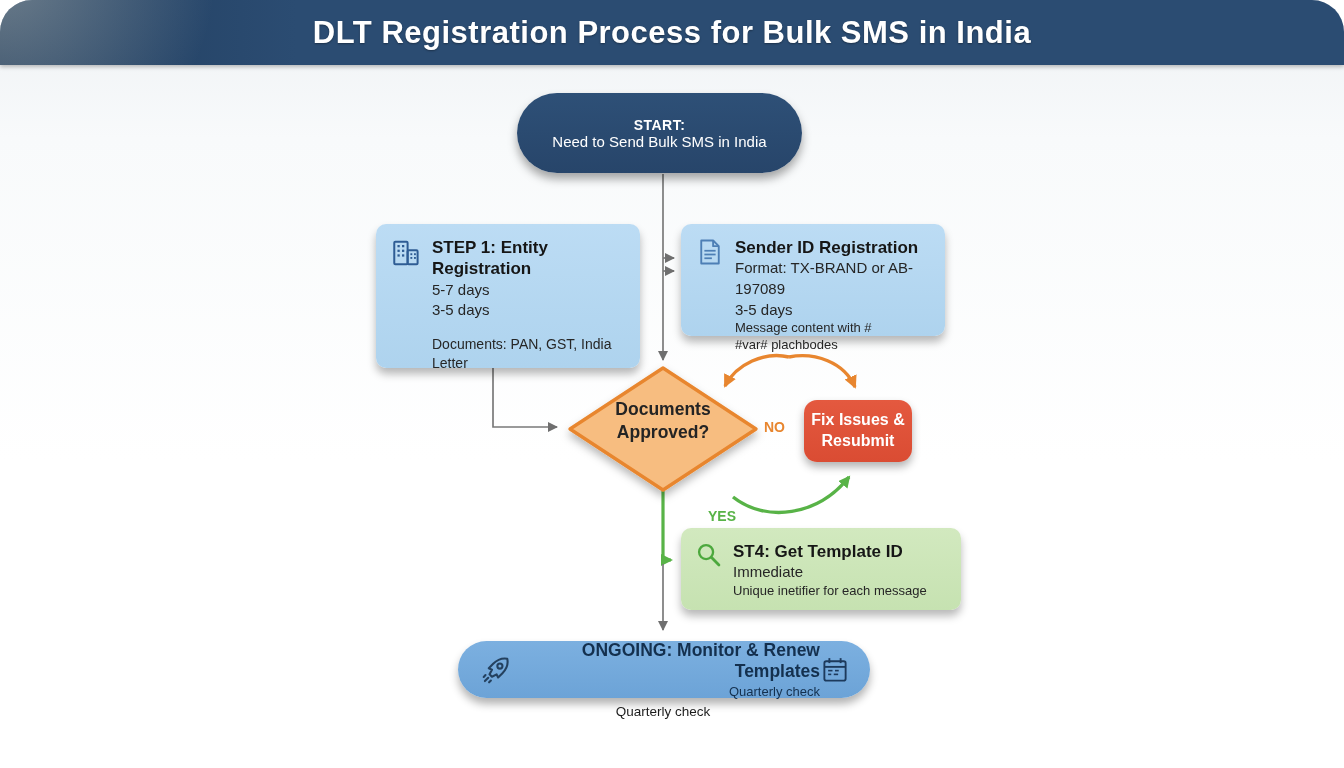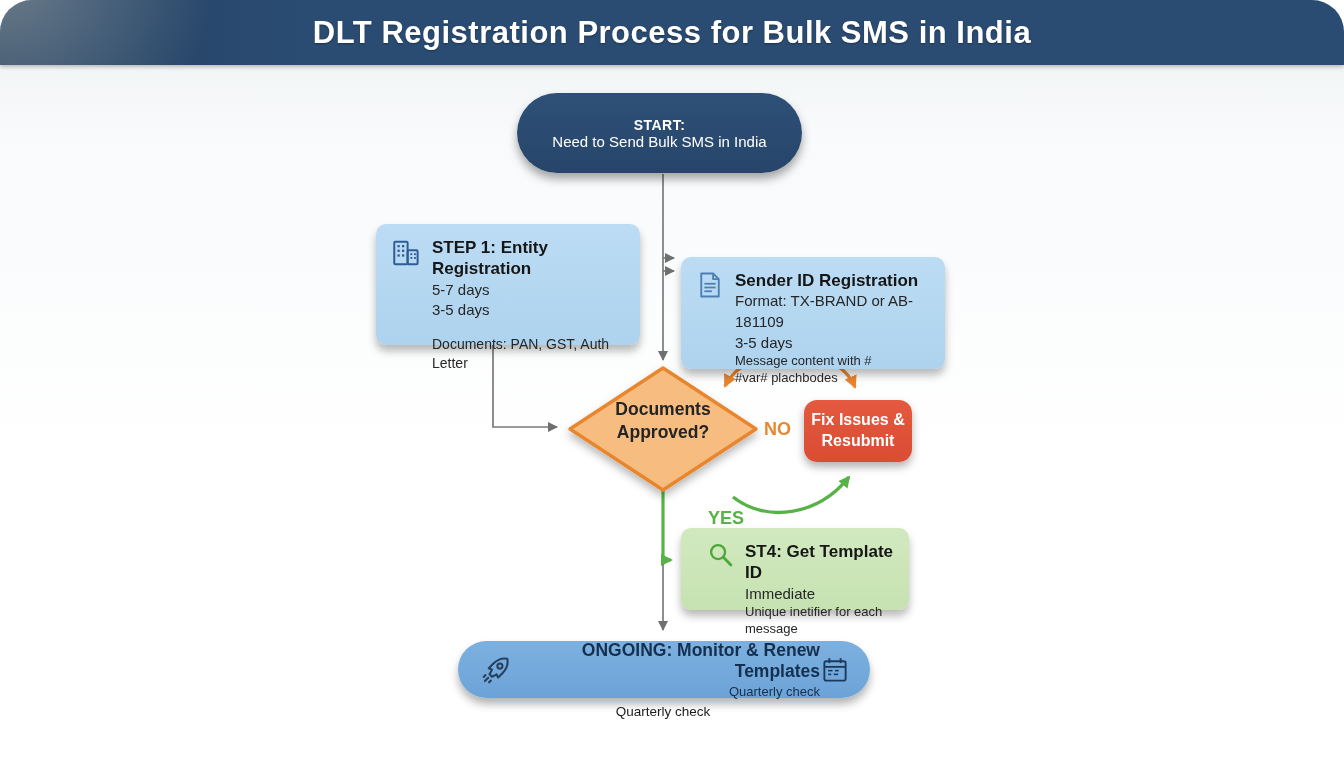--- a/index.html
+++ b/index.html
@@ -31,27 +31,27 @@
     display:flex;flex-direction:column;align-items:center;justify-content:center;
     color:#fff;text-align:center;
   }
   .pill-start .t1{font-size:14px;font-weight:bold;letter-spacing:.5px;}
   .pill-start .t2{font-size:15px;}
   .bluebox{
     background:linear-gradient(180deg,#bcdcf4,#aed3ee);
     border-radius:10px;box-shadow:0 6px 9px rgba(0,0,0,.28);
     padding:13px 14px 10px 14px;display:flex;align-items:flex-start;gap:10px;
   }
-  .box-step1{left:376px;top:224px;width:264px;height:121px;}
-  .box-sender{left:681px;top:224px;width:264px;height:112px;margin-top:33px;}
+  .box-step1{left:376px;top:224px;width:264px;height:144px;}
+  .box-sender{left:681px;top:224px;width:264px;height:112px;}
   .greenbox{
-    left:681px;top:528px;width:228px;height:82px;
+    left:681px;top:528px;width:280px;height:82px;
     background:linear-gradient(180deg,#d2e9bf,#c6e2b1);
     border-radius:10px;box-shadow:0 6px 9px rgba(0,0,0,.28);
-    padding:13px 14px 10px 26px;display:flex;align-items:flex-start;gap:10px;
+    padding:13px 14px 10px 14px;display:flex;align-items:flex-start;gap:10px;
   }
   .box-body{display:flex;flex-direction:column;min-width:0;}
   .box-title{font-size:17px;font-weight:bold;color:#161616;line-height:1.25;}
   .box-line{font-size:15px;color:#262626;line-height:1.38;}
   .box-line.sm{font-size:13px;line-height:1.3;}
   .box-line.gap{margin-top:14px;font-size:14px;}
   .redbox{
     left:804px;top:400px;width:108px;height:62px;border-radius:13px;
     background:linear-gradient(180deg,#e4593f,#da4c33);
     box-shadow:0 5px 8px rgba(0,0,0,.3);
@@ -65,21 +65,21 @@
     display:flex;align-items:center;justify-content:space-between;
     padding:0 20px;box-sizing:border-box;
   }
   .pill-ongoing .mid{flex:1;text-align:right;color:#14304e;}
   .pill-ongoing .t1{font-size:17.5px;font-weight:bold;}
   .pill-ongoing .t2{font-size:13px;margin-top:2px;}
   .diamond-label{
     left:583px;top:398px;width:160px;position:absolute;text-align:center;
     font-size:17.5px;font-weight:bold;color:#242424;line-height:1.3;
   }
-  .edge-label{position:absolute;font-size:18px;font-weight:bold;}
+  .edge-label{position:absolute;font-size:14px;font-weight:bold;}
   .label-no{left:764px;top:419px;color:#e8862f;}
   .label-yes{left:708px;top:468px;color:#58b347;margin-top:40px;}
   .caption{
     position:absolute;left:563px;top:704px;width:200px;text-align:center;
     font-size:13.5px;color:#1c1c1c;
   }
   svg.overlay{position:absolute;left:0;top:0;pointer-events:none;}
   .icon{flex:0 0 auto;}
 </style>
 </head>
@@ -147,39 +147,39 @@
         <rect x="15.3" y="12.2" width="1.4" height="1.4"></rect>
           <rect x="18" y="12.2" width="1.4" height="1.4"></rect>
         <rect x="15.3" y="15" width="1.4" height="1.4"></rect>
           <rect x="18" y="15" width="1.4" height="1.4"></rect>
       </g>
     </svg>
     <div class="box-body">
       <div class="box-title">STEP 1: Entity Registration</div>
       <div class="box-line">5-7 days</div>
       <div class="box-line">3-5 days</div>
-      <div class="box-line gap">Documents: PAN, GST, Auth Letter</div>
+      <div class="box-line gap">Documents: PAN, GST, India Letter</div>
     </div>
   </div>
 
   <div class="node bluebox box-sender">
     <svg class="icon" width="30" height="30" viewBox="0 0 24 24">
       <g stroke="#4d7fb5" stroke-width="1.5" fill="none" stroke-linejoin="round">
         <path d="M5 2.8 h9.5 l4.5 4.5 v13.9 H5 z"></path>
         <path d="M14.5 2.8 v4.5 h4.5"></path>
       </g>
       <g stroke="#4d7fb5" stroke-width="1.4">
         <line x1="7.5" y1="11" x2="16.5" y2="11"></line>
         <line x1="7.5" y1="14" x2="16.5" y2="14"></line>
         <line x1="7.5" y1="17" x2="13.5" y2="17"></line>
       </g>
     </svg>
     <div class="box-body">
       <div class="box-title">Sender ID Registration</div>
-      <div class="box-line">Format: TX-BRAND or AB-181109</div>
+      <div class="box-line">Format: TX-BRAND or AB-197089</div>
       <div class="box-line">3-5 days</div>
       <div class="box-line sm">Message content with #</div>
       <div class="box-line sm">#var# plachbodes</div>
     </div>
   </div>
 
   <div class="diamond-label">
     <div>Documents</div>
     <div>Approved?</div>
   </div>

